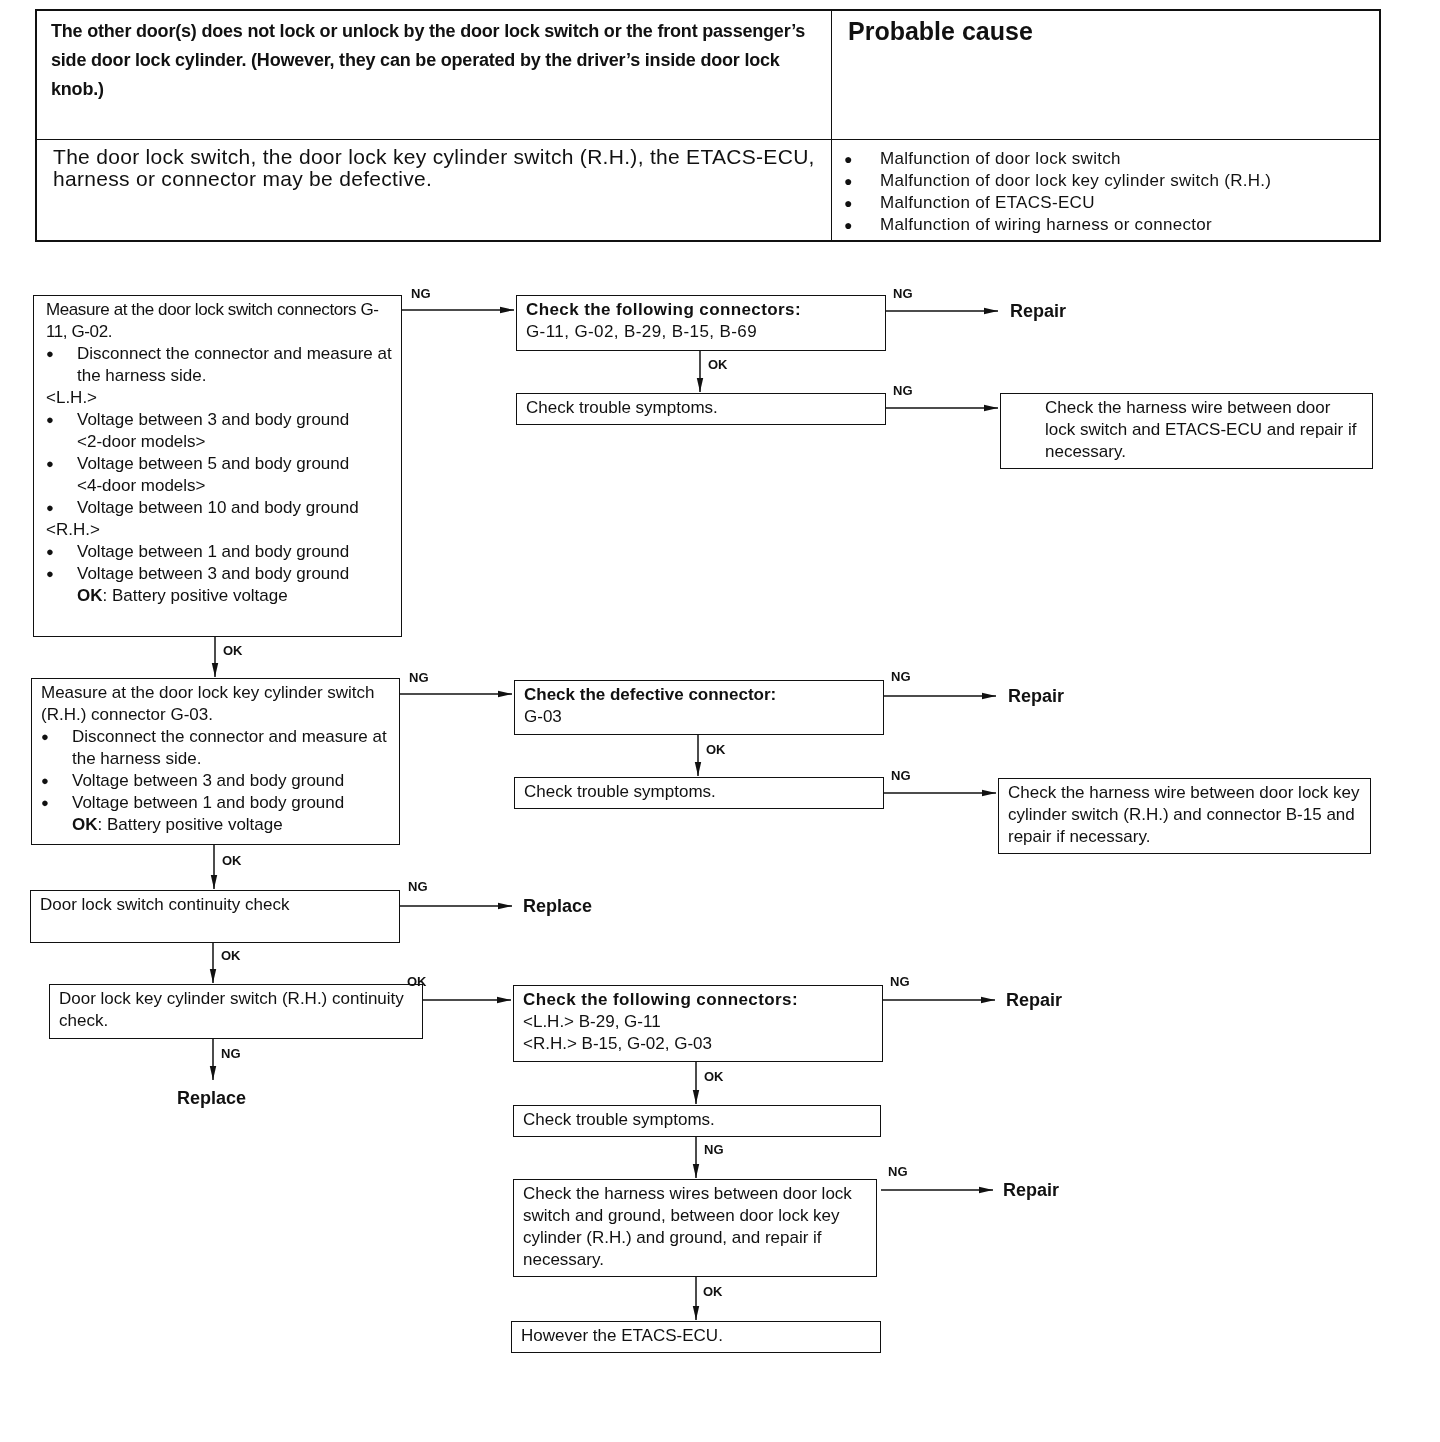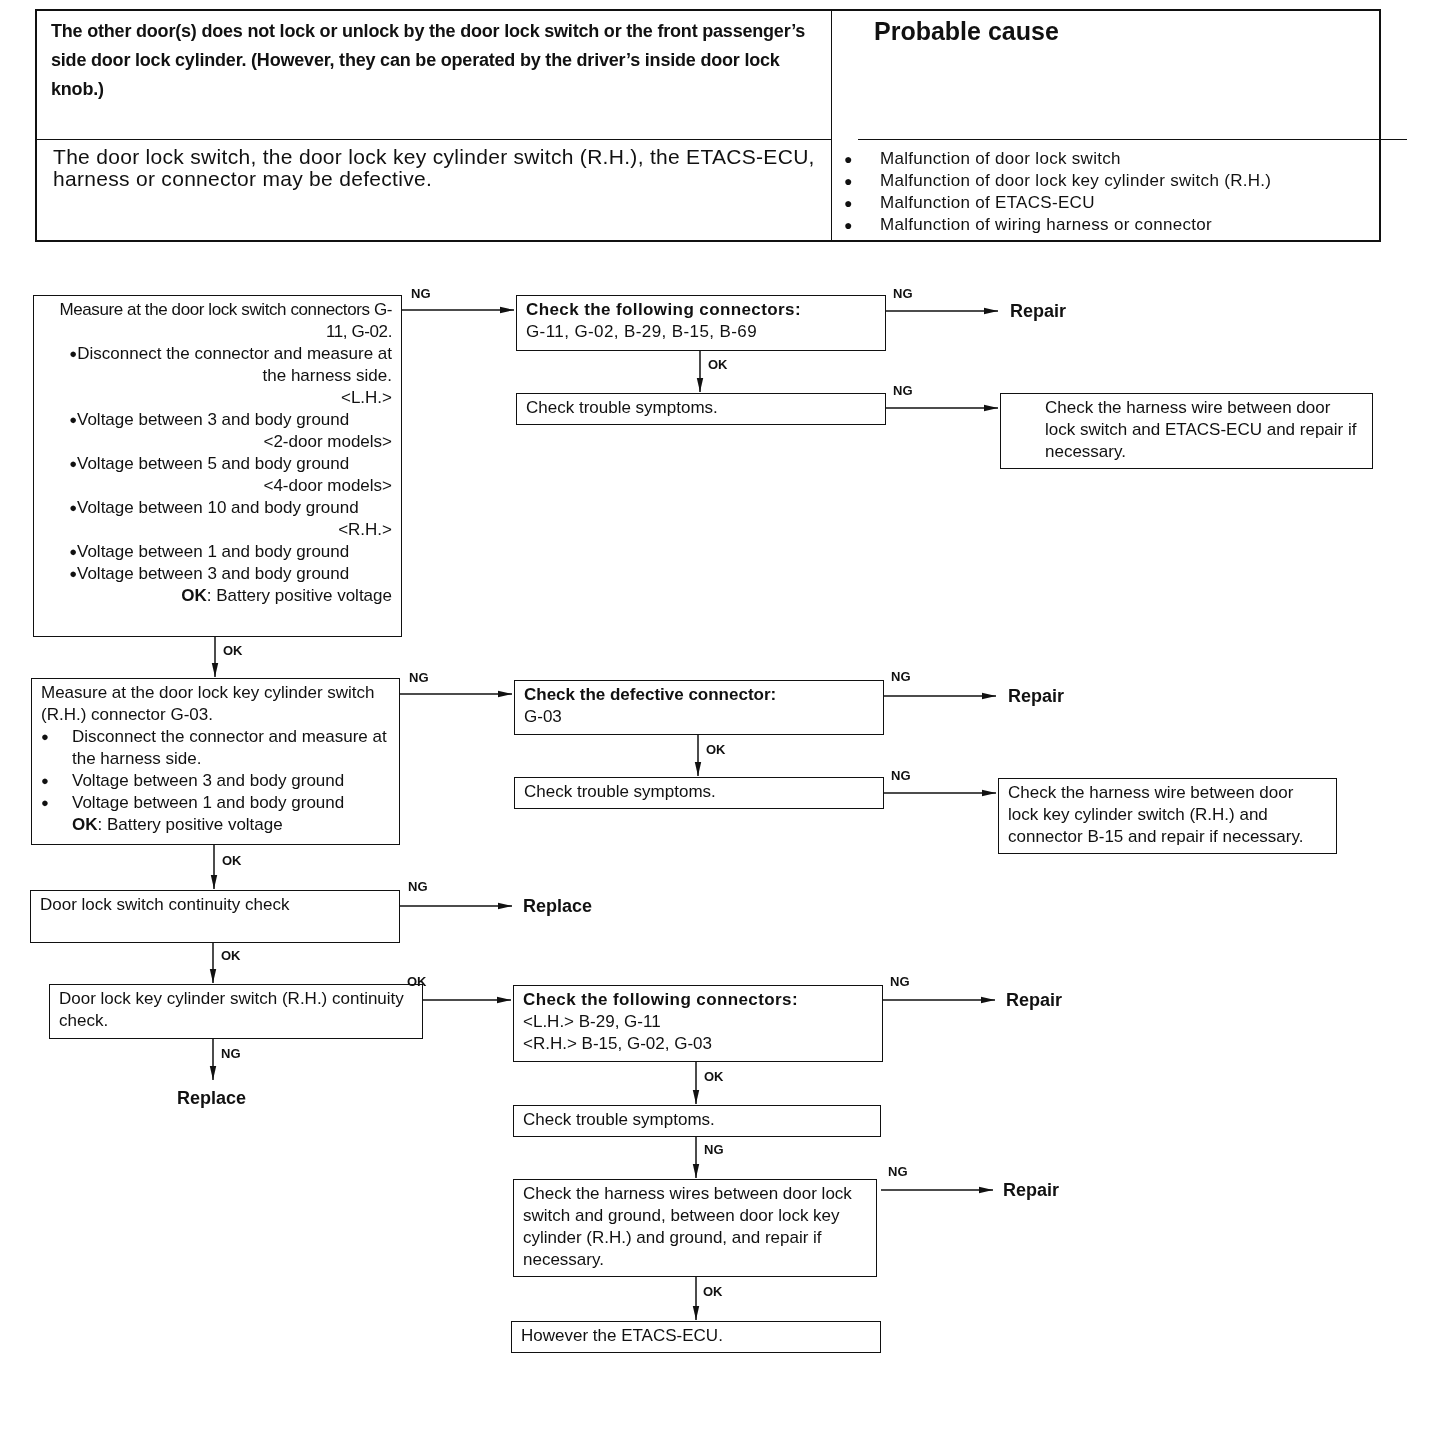--- a/index.html
+++ b/index.html
@@ -3,21 +3,21 @@
   <meta charset="utf-8">
   <style>
     html, body { margin: 0; padding: 0; background: #ffffff; }
     body { width: 1440px; height: 1442px; position: relative; overflow: hidden; color: #111; font-family: "Liberation Sans", "DejaVu Sans", sans-serif; }
     .abs { position: absolute; }
 
     
     .hdr-table { left: 35px; top: 9px; width: 1346px; height: 233px; border: 2px solid #111; box-sizing: border-box; }
     .hdr-cell { position: absolute; box-sizing: border-box; }
     .hdr-title { left: 0; top: 0; width: 795px; height: 129px; border-right: 1.5px solid #111; border-bottom: 1.5px solid #111; padding: 6px 14px; font-weight: bold; font-size: 18px; line-height: 29px; letter-spacing: -0.2px; }
-    .hdr-cause-title { left: 821px; top: 0; width: 549px; height: 129px; border-bottom: 1.5px solid #111; padding: 6px 16px; font-weight: bold; font-size: 25px; line-height: 29px; }
+    .hdr-cause-title { left: 795px; top: 0; width: 549px; height: 129px; border-bottom: 1.5px solid #111; padding: 6px 16px; font-weight: bold; font-size: 25px; line-height: 29px; }
     .hdr-desc { left: 0; top: 129px; width: 795px; height: 102px; border-right: 1.5px solid #111; padding: 6px 16px; font-size: 21px; line-height: 22px; letter-spacing: 0.3px; }
     .hdr-causes { left: 795px; top: 129px; width: 549px; height: 102px; padding: 8px 12px; font-size: 17px; line-height: 22px; letter-spacing: 0.3px; }
     .cause-item { display: flex; }
     .cause-bullet { width: 36px; flex: none; font-size: 14px; }
 
     
     .box { position: absolute; border: 1.5px solid #111; box-sizing: border-box; background: #fff; font-size: 17px; line-height: 22px; padding: 3px 9px; }
     .box .b { font-weight: bold; }
     .bl { display: flex; }
     .bl .dot { width: 31px; flex: none; font-size: 13px; }
@@ -83,21 +83,21 @@
     <line x1="883" y1="1000" x2="995" y2="1000" marker-end="url(#ah)"></line>
     <line x1="213" y1="1039" x2="213" y2="1080" marker-end="url(#ah)"></line>
 
     <line x1="696" y1="1062" x2="696" y2="1104" marker-end="url(#ah)"></line>
     <line x1="696" y1="1137" x2="696" y2="1178" marker-end="url(#ah)"></line>
     <line x1="881" y1="1190" x2="993" y2="1190" marker-end="url(#ah)"></line>
     <line x1="696" y1="1277" x2="696" y2="1320" marker-end="url(#ah)"></line>
   </g>
 </svg>
 
-<div class="box" style="left:33px; top:295px; width:369px; height:342px; padding:3px 9px 3px 12px;text-align:right;">
+<div class="box" style="left:33px; top:295px; width:369px; height:342px; padding:3px 9px 3px 12px;">
   <div style="letter-spacing:-0.4px;">Measure at the door lock switch connectors G-11, G-02.</div>
   <div class="bl">
       <span class="dot">●</span>
       <span>Disconnect the connector and measure at the harness side.</span>
     </div>
   <div>&lt;L.H.&gt;</div>
   <div class="bl">
       <span class="dot">●</span>
       <span>Voltage between 3 and body ground</span>
     </div>
@@ -159,21 +159,21 @@
 <div class="box" style="left:514px; top:680px; width:370px; height:55px;">
   <div class="b">Check the defective connector:</div>
   <div>G-03</div>
 </div>
 <div class="lbl" style="left:891px; top:667px;">NG</div>
 <div class="term" style="left:1008px; top:685px;">Repair</div>
 <div class="lbl" style="left:706px; top:740px;">OK</div>
 
 <div class="box" style="left:514px; top:777px; width:370px; height:32px;">Check trouble symptoms.</div>
 <div class="lbl" style="left:891px; top:766px;">NG</div>
-<div class="box" style="left:998px; top:778px; width:339px; height:76px;">Check the harness wire between door lock key cylinder switch (R.H.) and connector B-15 and repair if necessary.</div>
+<div class="box" style="left:998px; top:778px; width:373px; height:76px;">Check the harness wire between door lock key cylinder switch (R.H.) and connector B-15 and repair if necessary.</div>
 
 <div class="lbl" style="left:222px; top:851px;">OK</div>
 <div class="box" style="left:30px; top:890px; width:370px; height:53px;">Door lock switch continuity check</div>
 <div class="lbl" style="left:408px; top:877px;">NG</div>
 <div class="term" style="left:523px; top:895px;">Replace</div>
 
 <div class="lbl" style="left:221px; top:946px;">OK</div>
 <div class="box" style="left:29px; top:984px; width:374px; height:55px;margin-left:20px;">Door lock key cylinder switch (R.H.) continuity check.</div>
 <div class="lbl" style="left:221px; top:1044px;">NG</div>
 <div class="term" style="left:177px; top:1087px;">Replace</div>

